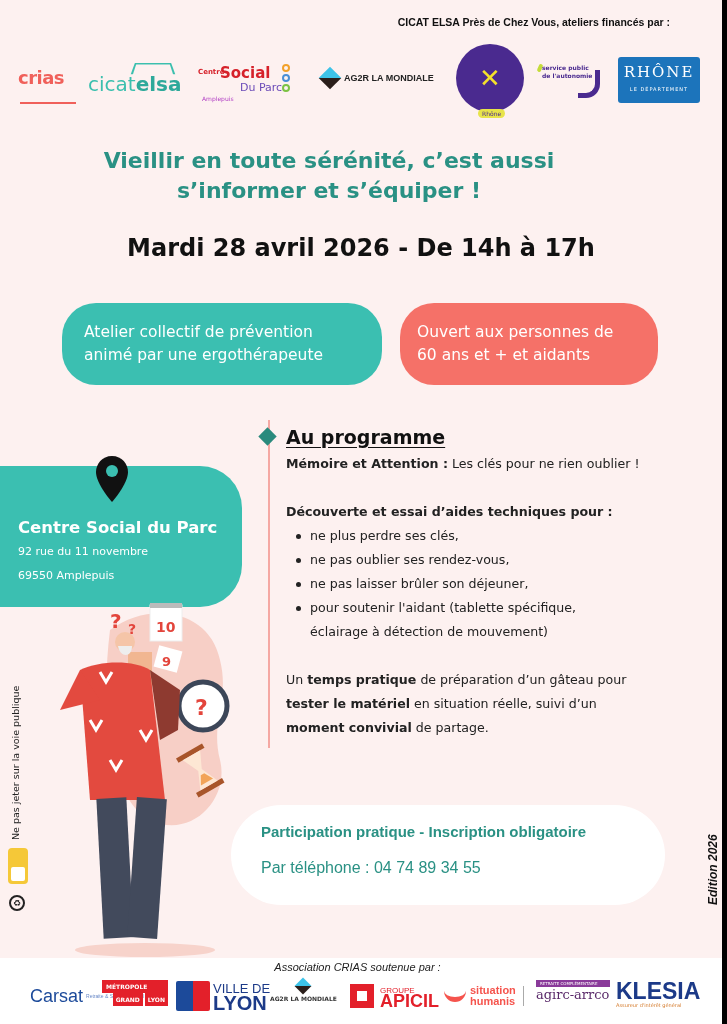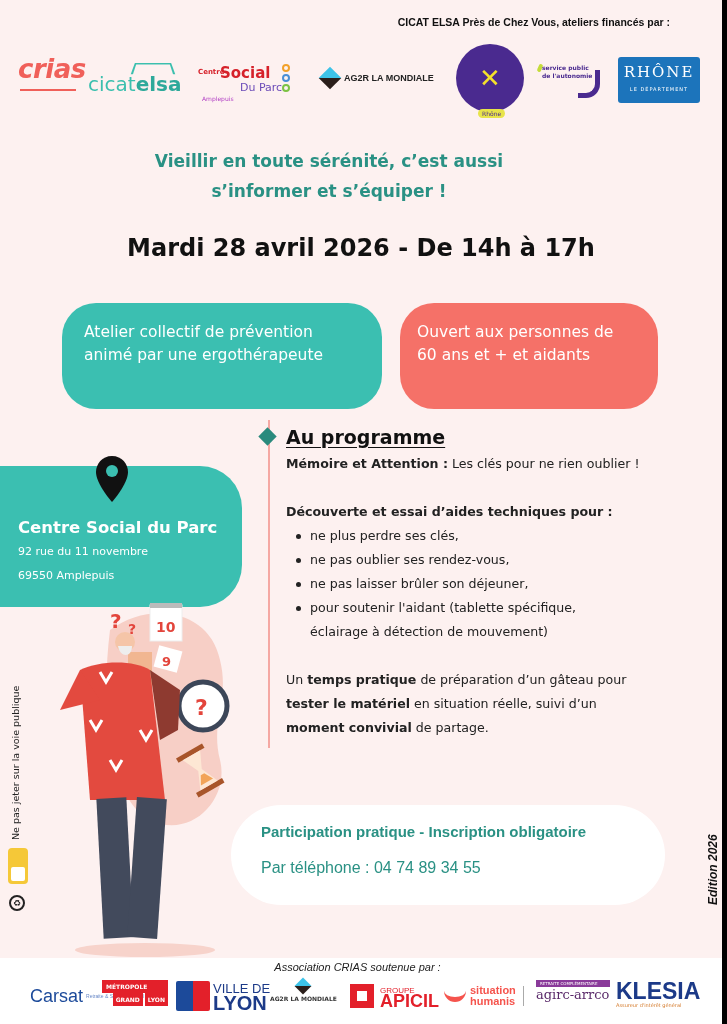--- a/index.html
+++ b/index.html
@@ -5,21 +5,21 @@
   * { box-sizing: border-box; margin: 0; padding: 0; }
   html, body { width: 727px; height: 1024px; overflow: hidden; background: #000; }
   body { font-family: "DejaVu Sans", sans-serif; position: relative; }
   .page { position: absolute; left: 0; top: 0; width: 722px; height: 1024px; background: #fdf1f0; overflow: hidden; }
   .footer-band { position: absolute; left: 0; top: 958px; width: 722px; height: 66px; background: #ffffff; }
 
   .funded-by { position: absolute; right: 52px; top: 16px; font-family: "Liberation Sans", sans-serif; font-weight: bold; font-size: 10.5px; color: #111; }
 
   
   .logo { position: absolute; }
-  .logo-crias { left: 18px; top: 54px; font-family: "DejaVu Sans", sans-serif; font-weight: bold; font-size: 26px; color: #f0605a; letter-spacing: -0.5px; font-style: italic; }
+  .logo-crias { left: 18px; top: 67px; font-family: "DejaVu Sans", sans-serif; font-weight: bold; font-size: 18px; color: #f0605a; letter-spacing: -0.5px; }
   .logo-crias .bubble { position: absolute; left: 2px; top: 32px; width: 56px; height: 5px; border-bottom: 2px solid #f0605a; }
   .logo-cicat { left: 88px; top: 72px; font-family: "DejaVu Sans", sans-serif; font-size: 20px; color: #3bbfae; }
   .logo-cicat b { font-weight: bold; color: #2ea99a; }
   .logo-cicat .roof { position: absolute; left: 45px; top: -10px; width: 40px; height: 12px; border-top: 2px solid #3bbfae; border-left: 2px solid #3bbfae; border-right: 2px solid #3bbfae; transform: perspective(20px) rotateX(20deg); }
   .logo-cs { left: 196px; top: 64px; width: 100px; height: 42px; }
   .logo-cs .t1 { position: absolute; left: 2px; top: 4px; font-size: 7px; color: #d6212a; font-weight: bold; }
   .logo-cs .t2 { position: absolute; left: 24px; top: 0px; font-size: 15px; font-weight: bold; color: #d6212a; }
   .logo-cs .t3 { position: absolute; left: 44px; top: 17px; font-size: 11px; color: #6b4bb8; }
   .logo-cs .t4 { position: absolute; left: 6px; top: 31px; font-size: 6px; color: #b13dc4; }
   .logo-cs .rings { position: absolute; left: 86px; top: 0; width: 10px; height: 30px; }
@@ -33,24 +33,24 @@
   .logo-cnsa .tag { position: absolute; bottom: -6px; left: 22px; background: #e8e44a; color: #4a2a8f; font-size: 6px; padding: 1px 4px; border-radius: 5px; }
   .logo-spa { left: 536px; top: 58px; width: 66px; height: 44px; }
   .logo-spa .txt { position: absolute; left: 6px; top: 6px; font-size: 6px; color: #4a2a8f; font-weight: bold; line-height: 8px; }
   .logo-spa .arc { position: absolute; right: 2px; top: 12px; width: 22px; height: 28px; border-right: 5px solid #4a2a8f; border-bottom: 5px solid #4a2a8f; border-bottom-right-radius: 14px; }
   .logo-spa .tick { position: absolute; left: 2px; top: 6px; width: 4px; height: 8px; background: #c5dc3a; border-radius: 2px; transform: rotate(25deg); }
   .logo-rhone { left: 618px; top: 57px; width: 82px; height: 46px; background: #1c74bb; border-radius: 3px; color: #fff; text-align: center; }
   .logo-rhone .r1 { font-family: "DejaVu Serif", serif; font-size: 15px; letter-spacing: 2px; margin-top: 6px; }
   .logo-rhone .r2 { font-size: 5px; letter-spacing: 1px; margin-top: 5px; }
 
   
-  .tagline { position: absolute; left: 0; width: 658px; top: 146px; text-align: center; color: #2a9184; font-family: "DejaVu Sans", sans-serif; font-weight: bold; font-size: 17px; line-height: 30px; }
+  .tagline { position: absolute; left: 0; width: 658px; top: 146px; text-align: center; color: #2a9184; font-family: "DejaVu Sans", sans-serif; font-weight: bold; font-size: 22px; line-height: 30px; }
   .date-line { position: absolute; left: 0; width: 722px; top: 234px; text-align: center; color: #111; font-family: "DejaVu Sans", sans-serif; font-weight: bold; font-size: 24px; }
 
-  .pill { position: absolute; height: 106px; border-radius: 34px; color: #fff; font-family: "DejaVu Sans", sans-serif; font-size: 15.5px; line-height: 23px; padding: 18px 0 0 22px; }
+  .pill { position: absolute; height: 82px; border-radius: 34px; color: #fff; font-family: "DejaVu Sans", sans-serif; font-size: 15.5px; line-height: 23px; padding: 18px 0 0 22px; }
   .pill-teal { left: 62px; top: 303px; width: 320px; background: #3bbfb1; }
   .pill-coral { left: 400px; top: 303px; width: 258px; background: #f57168; padding-left: 17px; }
 
   
   .addr-card { position: absolute; left: -20px; top: 466px; width: 262px; height: 141px; background: #3bbfb1; border-radius: 0 42px 42px 0; color: #fff; padding: 50px 0 0 38px; }
   .addr-card .name { font-weight: bold; font-size: 16.5px; line-height: 24px; }
   .addr-card .line { font-size: 11px; line-height: 24px; }
   .pin { position: absolute; left: 94px; top: 454px; width: 36px; height: 50px; }
 
   

